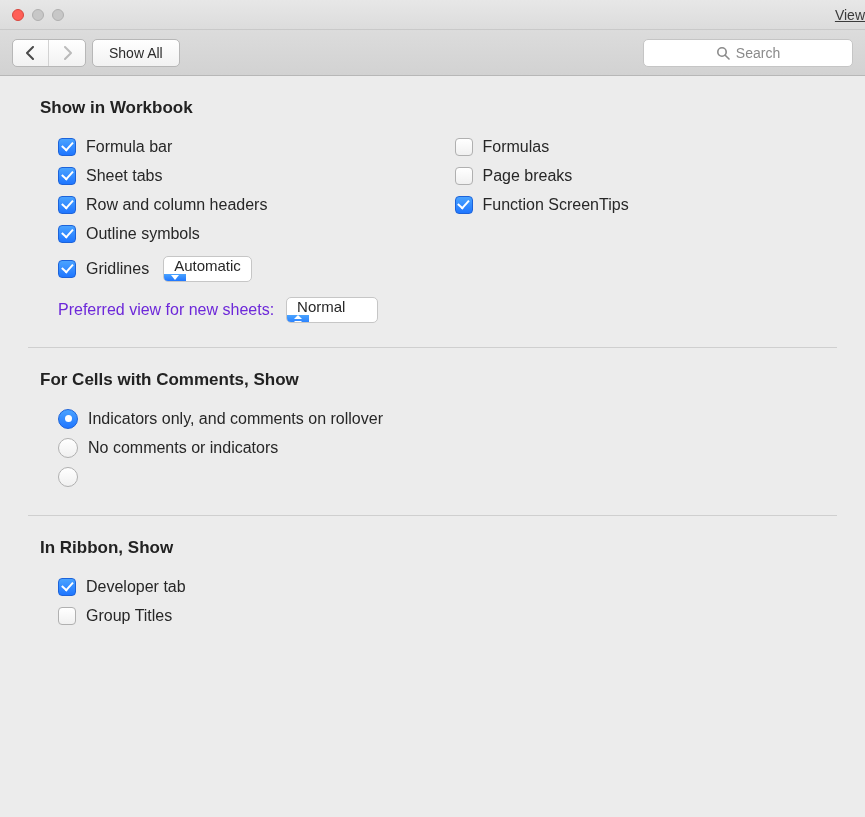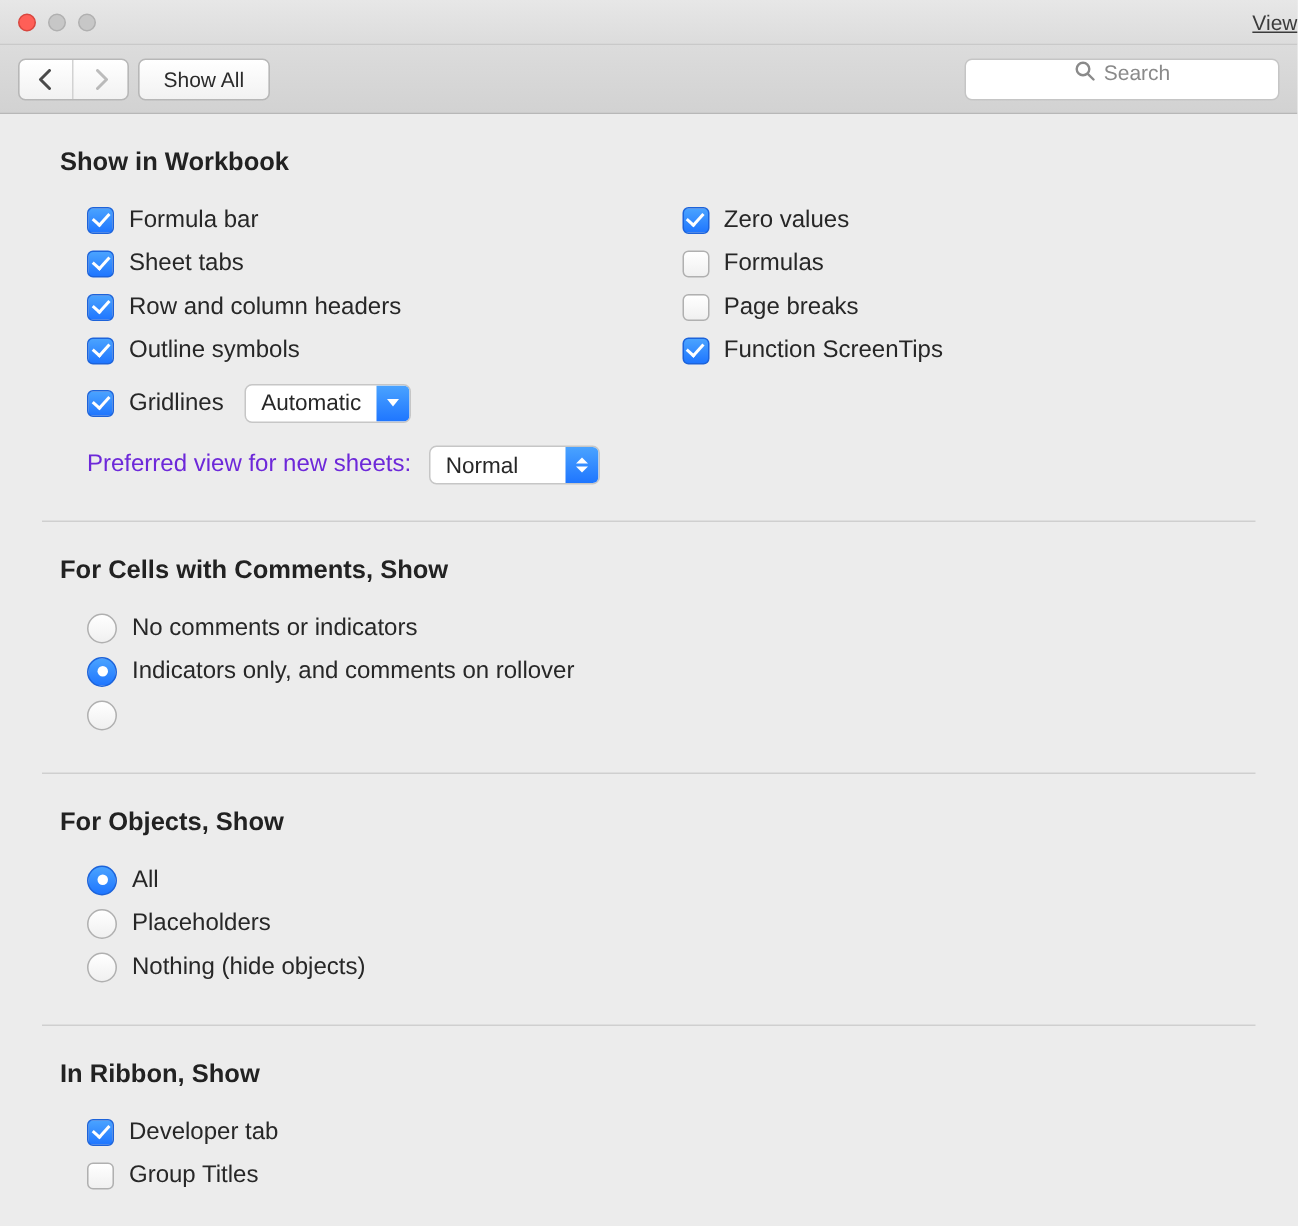--- a/index.html
+++ b/index.html
@@ -82,21 +82,21 @@
     cursor: default;
   }
   .spacer { flex: 1; }
   .search {
     width: 210px;
     height: 28px;
     border: 1px solid #c5c5c5;
     border-radius: 5px;
     background: #ffffff;
     display: flex;
-    align-items: flex-start;
+    align-items: center;
     justify-content: center;
     gap: 6px;
     color: #8a8a8a;
     font-size: 14px;
   }
   .search svg { flex-shrink: 0; }
   
   .content {
     padding: 0 28px;
     overflow: auto;
@@ -169,24 +169,24 @@
     width: 7px; height: 7px;
     border-radius: 50%;
     background: #fff;
   }
   .select {
     height: 26px;
     border: 1px solid #c6c6c6;
     border-radius: 5px;
     background: #ffffff;
     display: inline-flex;
-    align-items: center;
     overflow: hidden;
     font-size: 15px;
     color: #272727;
+    flex-direction: column;
   }
   .select .val { padding: 0 10px; }
   .select .caret {
     width: 22px; height: 100%;
     background: linear-gradient(#4aa3ff, #1f76ff);
     display: flex;
     flex-direction: column;
     align-items: center;
     justify-content: center;
     gap: 2px;
@@ -274,24 +274,20 @@
           <span class="checkbox checked"></span>
           <span>Gridlines</span>
           <span class="select single" style="margin-left:4px;">
             <span class="val">Automatic</span>
             <span class="caret"></span>
           </span>
         </div>
       </div>
       <div>
         <div class="row">
-          <span class="checkbox checked"></span>
-          <span>Zero values</span>
-        </div>
-        <div class="row">
           <span class="checkbox"></span>
           <span>Formulas</span>
         </div>
         <div class="row">
           <span class="checkbox"></span>
           <span>Page breaks</span>
         </div>
         <div class="row">
           <span class="checkbox checked"></span>
           <span>Function ScreenTips</span>
@@ -303,47 +299,32 @@
       <span class="select">
         <span class="val" style="min-width:90px;">Normal</span>
         <span class="caret"></span>
       </span>
     </div>
   </div>
 
   <div class="section">
     <h2>For Cells with Comments, Show</h2>
     <div class="row">
+      <span class="radio selected"></span>
+      <span>Indicators only, and comments on rollover</span>
+    </div>
+    <div class="row">
       <span class="radio"></span>
       <span>No comments or indicators</span>
     </div>
     <div class="row">
-      <span class="radio selected"></span>
-      <span>Indicators only, and comments on rollover</span>
-    </div>
-    <div class="row">
       <span class="radio"></span>
     </div>
   </div>
 
-  <div class="section">
-    <h2>For Objects, Show</h2>
-    <div class="row">
-      <span class="radio selected"></span>
-      <span>All</span>
-    </div>
-    <div class="row">
-      <span class="radio"></span>
-      <span>Placeholders</span>
-    </div>
-    <div class="row">
-      <span class="radio"></span>
-      <span>Nothing (hide objects)</span>
-    </div>
-  </div>
 
   <div class="section" style="padding-bottom:40px;">
     <h2>In Ribbon, Show</h2>
     <div class="row">
       <span class="checkbox checked"></span>
       <span>Developer tab</span>
     </div>
     <div class="row">
       <span class="checkbox"></span>
       <span>Group Titles</span>

